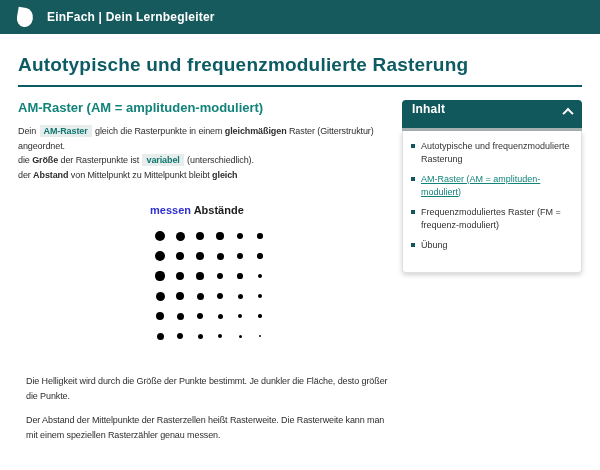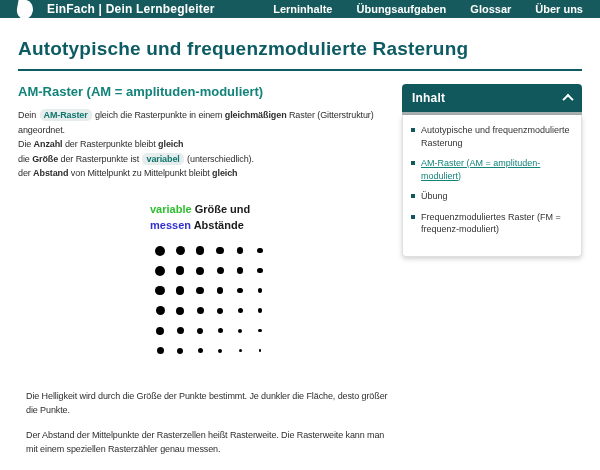--- a/index.html
+++ b/index.html
@@ -4,21 +4,21 @@
 <style>
   * { box-sizing: border-box; margin: 0; padding: 0; }
   html, body {
     width: 600px; height: 470px; overflow: hidden;
     background: #ffffff;
     font-family: "Liberation Sans", sans-serif;
     color: #333333;
   }
   
   .navbar {
-    height: 18px; background: #175a5d;
+    height: 34px; background: #175a5d;
     display: flex; align-items: center;
     padding: 0 17px;
   }
   .logo {
     width: 16px; height: 19px; background: #ffffff;
     border-radius: 0 55% 50% 50%;
     transform: rotate(10deg);
     margin-right: 14px; flex: 0 0 auto;
   }
   .brand {
@@ -42,42 +42,42 @@
 
   .section-heading {
     font-size: 13px; font-weight: 700; color: #12837a; margin-bottom: 9px;
   }
   .intro-line {
     font-size: 9px; line-height: 14.5px; letter-spacing: -0.1px; color: #2e2e2e;
   }
   .seg-b { font-weight: 700; }
   .seg-chip {
     background: #e7edec; color: #0f766e; font-weight: 700;
-    padding: 1px 4px; border-radius: 5px; margin: 12px 1px;
+    padding: 1px 4px; border-radius: 0; margin: 12px 1px;
   }
   .seg-green { color: #2ebf2e; font-weight: 700; }
   .seg-blue  { color: #3030d0; font-weight: 700; }
 
   
   .diagram { margin: 20px 0 0 132px; }
   .caption-line { font-size: 11px; font-weight: 700; line-height: 16px; color: #1b1b1b; }
   .dot-grid { margin-top: 8px; }
   .dot-row { display: flex; }
   .dot-cell { width: 20px; height: 20px; display: flex; align-items: center; justify-content: center; }
   .dot { background: #000000; border-radius: 50%; }
 
   
   .lower { margin-top: 28px; }
   .para { font-size: 9px; line-height: 14.5px; letter-spacing: -0.1px; color: #2e2e2e; margin-bottom: 10px; margin-left: 8px; }
 
   
   .sidebar { width: 180px; margin-left: auto; flex: 0 0 auto; }
   .sidebar-header {
     background: #11585c; border-radius: 4px 4px 0 0;
-    height: 28px; display: flex; align-items: center; padding: 12px 10px;
+    height: 28px; display: flex; align-items: flex-end; padding: 12px 10px;
   }
   .sidebar-title { color: #ffffff; font-size: 12px; font-weight: 700; letter-spacing: .2px; }
   .chevron-up {
     margin-left: auto; width: 8px; height: 8px; cursor: pointer;
     border-top: 2px solid #ffffff; border-right: 2px solid #ffffff;
     transform: rotate(-45deg) translate(-1px, 1px);
   }
   .sidebar-shadow { height: 3px; background: #a7b0b1; }
   .sidebar-body {
     background: #ffffff; border: 1px solid #e0e0e0; border-top: none;
@@ -88,44 +88,36 @@
   .toc-bullet { width: 4px; height: 4px; background: #11585c; margin: 4px 6px 0 0; flex: 0 0 auto; }
   .toc-label { font-size: 9px; line-height: 12.5px; color: #333333; }
   .toc-item.active .toc-label { color: #12837a; text-decoration: underline; }
 </style>
 </head>
 <body>
 
 <div class="navbar">
   <div class="logo"></div>
   <div class="brand">EinFach | Dein Lernbegleiter</div>
-  <div class="nav-links">
-    <span class="nav-link">Lerninhalte</span>
-    <span class="nav-link">Übungsaufgaben</span>
-    <span class="nav-link">Glossar</span>
-    <span class="nav-link">Über uns</span>
-  </div>
 </div>
 
 <div class="content">
   <div class="page-title">Autotypische und frequenzmodulierte Rasterung</div>
   <hr class="title-rule">
 
   <div class="columns">
 
     <div class="main-col">
       <div class="section-heading">AM-Raster (AM = amplituden-moduliert)</div>
 
       <p class="intro-line"><span>Dein </span><span class="seg-chip">AM-Raster</span><span> gleich die Rasterpunkte in einem </span><span class="seg-b">gleichmäßigen</span><span> Raster (Gitterstruktur) angeordnet.</span></p>
-      <p class="intro-line"><span>Die </span><span class="seg-b">Anzahl</span><span> der Rasterpunkte bleibt </span><span class="seg-b">gleich</span></p>
       <p class="intro-line"><span>die </span><span class="seg-b">Größe</span><span> der Rasterpunkte ist </span><span class="seg-chip">variabel</span><span> (unterschiedlich).</span></p>
       <p class="intro-line"><span>der </span><span class="seg-b">Abstand</span><span> von Mittelpunkt zu Mittelpunkt bleibt </span><span class="seg-b">gleich</span></p>
 
       <div class="diagram">
-        <div class="caption-line"><span class="seg-green">variable</span><span class="seg-b"> Größe und</span></div>
         <div class="caption-line"><span class="seg-blue">messen</span><span class="seg-b"> Abstände</span></div>
         <div class="dot-grid">
             <div class="dot-row">
               <div class="dot-cell">
                 <div class="dot" style="width: 10px; height: 10px;"></div>
               </div>
               <div class="dot-cell">
                 <div class="dot" style="width: 9px; height: 9px;"></div>
               </div>
               <div class="dot-cell">
@@ -261,22 +253,22 @@
           <div class="toc-item">
             <span class="toc-bullet"></span>
             <span class="toc-label">Autotypische und frequenzmodulierte Rasterung</span>
           </div>
           <div class="toc-item active">
             <span class="toc-bullet"></span>
             <span class="toc-label">AM-Raster (AM = amplituden-moduliert)</span>
           </div>
           <div class="toc-item">
             <span class="toc-bullet"></span>
+            <span class="toc-label">Frequenzmoduliertes Raster (FM = frequenz-moduliert)</span>
+          </div>
+          <div class="toc-item">
+            <span class="toc-bullet"></span>
             <span class="toc-label">Übung</span>
-          </div>
-          <div class="toc-item">
-            <span class="toc-bullet"></span>
-            <span class="toc-label">Frequenzmoduliertes Raster (FM = frequenz-moduliert)</span>
           </div>
         </div>
     </div>
   </div>
 </div>
 
 </body></html>

